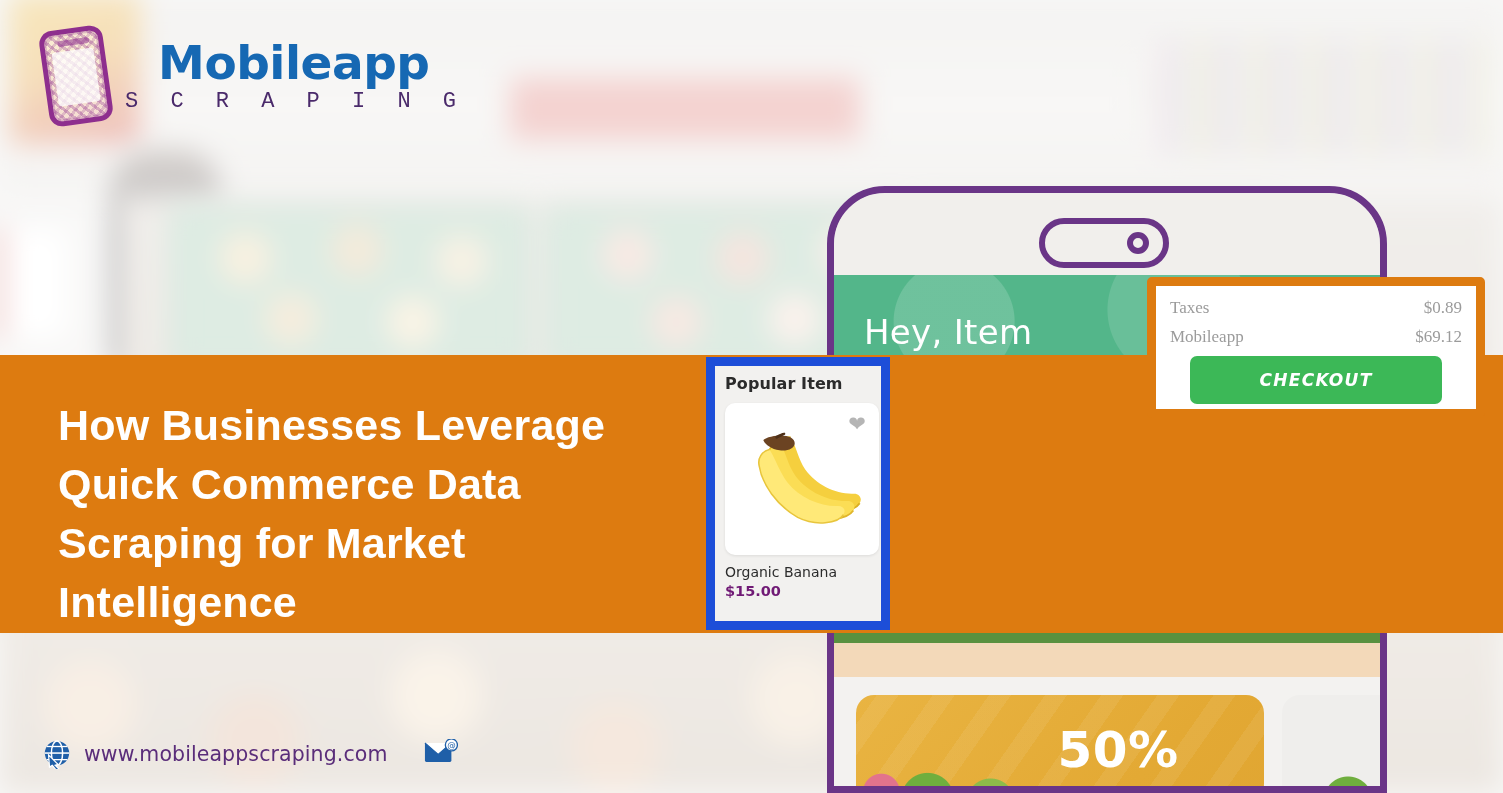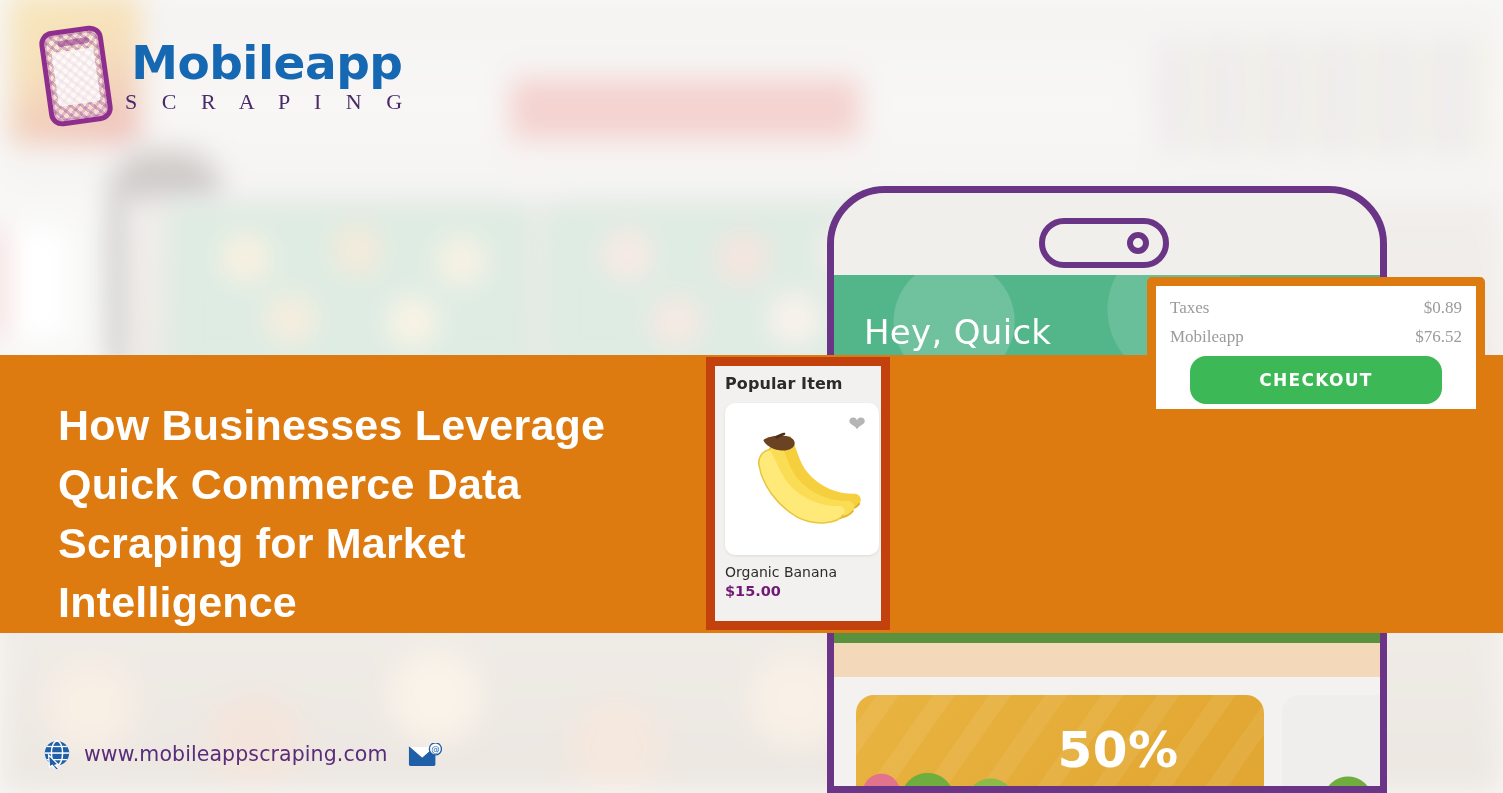--- a/index.html
+++ b/index.html
@@ -135,21 +135,21 @@
     background:rgba(255,255,255,.75); border-radius:3px;
   }
   #logo-text{ line-height:1; }
   #logo-title{
     font-size:47px; font-weight:700; color:#1668b3;
     letter-spacing:-.5px; font-family:"DejaVu Sans", sans-serif;
   }
   #logo-sub{
     font-size:22px; font-weight:400; color:#4a2a6b;
     letter-spacing:9.5px; margin-top:5px; padding-left:3px;
-    font-family:Liberation Serif, serif;
+    font-family:Liberation Mono, monospace;
   }
 
   
   #phone{
     position:absolute; left:827px; top:186px;
     width:560px; height:607px;
     z-index:10;
   }
   #phone-frame{
     position:absolute; inset:0;
@@ -300,21 +300,21 @@
   #headline{
     position:absolute; left:58px; top:396px; width:620px;
     color:#ffffff; font-weight:700; font-size:43px; line-height:59px;
     letter-spacing:.2px; z-index:21;
     font-family:Liberation Sans, sans-serif;
   }
 
   
   #popular-card{
     position:absolute; left:706px; top:357px; width:184px; height:273px;
-    background:#f2f1ef; border:9px solid #c2410c;
+    background:#f2f1ef; border:9px solid #1d4ed8;
     z-index:25; padding:8px 10px 0 10px;
   }
   #popular-title{
     font-size:16px; font-weight:700; color:#2b2b2b; letter-spacing:.1px;
     font-family:"DejaVu Sans", sans-serif;
   }
   #popular-image-box{
     margin-top:10px; width:154px; height:152px;
     background:#ffffff; border-radius:10px; position:relative;
     box-shadow:0 1px 3px rgba(0,0,0,.09);
@@ -342,31 +342,32 @@
     background:#ffffff; border:9px solid #dd7b10;
     border-radius:5px; z-index:25; padding:12px 14px 0 14px;
   }
   .co-row{
     display:flex; justify-content:space-between; align-items:baseline;
     font-size:17px; color:#9b9b9b; margin-bottom:9px;
     font-family:Liberation Serif, serif;
   }
   #checkout-btn{
     margin:6px auto 0 auto; width:252px; height:48px;
-    background:#3cb857; border-radius:16px;
+    background:#3cb857; border-radius:7px;
     color:#ffffff; font-size:17px; font-weight:700; letter-spacing:1.3px;
     display:flex; align-items:center; justify-content:center;
     border:none; cursor:pointer;
     font-family:"DejaVu Sans", sans-serif;
+    font-style:italic;
   }
 
   
   #footer{
     position:absolute; left:42px; bottom:24px;
-    display:flex; align-items:flex-end; gap:20px; z-index:30;
+    display:flex; align-items:flex-start; gap:36px; z-index:30;
   }
   .foot-item{ display:flex; align-items:center; gap:12px; }
   .foot-text{
     font-size:20.5px; color:#5a2d7a; letter-spacing:.1px;
     font-family:"DejaVu Sans", sans-serif;
   }
   #globe-icon{ width:30px; height:30px; flex:none; }
   #mail-icon{ width:34px; height:26px; flex:none; }
 </style>
 </head>
@@ -398,21 +399,21 @@
 </div>
 
 <div id="phone">
   <div id="phone-frame">
     <div id="phone-screen">
       <div id="phone-statusbar"></div>
 
       <div id="phone-app-header">
         <div id="phone-header-wash"></div>
       </div>
-      <div id="phone-greeting">Hey, Quick</div>
+      <div id="phone-greeting">Hey, Item</div>
 
       <div id="phone-body"></div>
 
       <div id="phone-searchbar">
         <span id="search-icon"></span>
         <span id="search-placeholder">Search Products or store</span>
       </div>
 
       <div id="phone-delivery-row">
         <div class="dl-col" id="dl-left">
@@ -476,21 +477,21 @@
   <div id="popular-price">$15.00</div>
 </div>
 
 <div id="checkout-card">
   <div class="co-row">
     <span>Taxes</span>
     <span>$0.89</span>
   </div>
   <div class="co-row">
     <span>Mobileapp</span>
-    <span>$76.52</span>
+    <span>$69.12</span>
   </div>
   <button id="checkout-btn">CHECKOUT</button>
 </div>
 
 <div id="footer">
   <div class="foot-item">
     <svg id="globe-icon" viewBox="0 0 32 32">
       <circle cx="16" cy="15" r="13" fill="#1f5fa8"></circle>
       <ellipse cx="16" cy="15" rx="6" ry="13" fill="none" stroke="#ffffff" stroke-width="1.6"></ellipse>
       <line x1="3" y1="15" x2="29" y2="15" stroke="#ffffff" stroke-width="1.6"></line>

